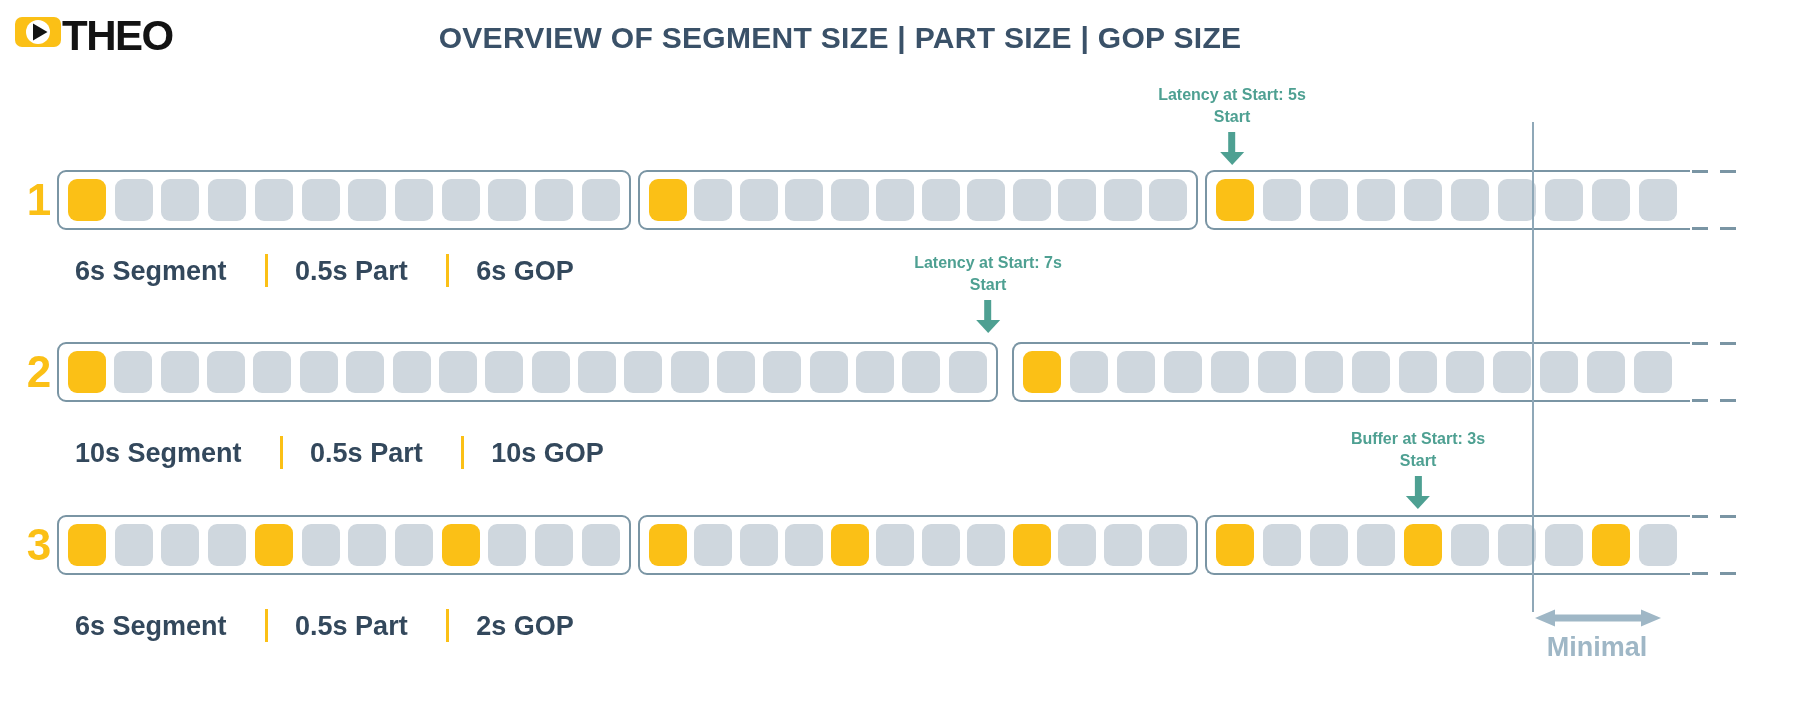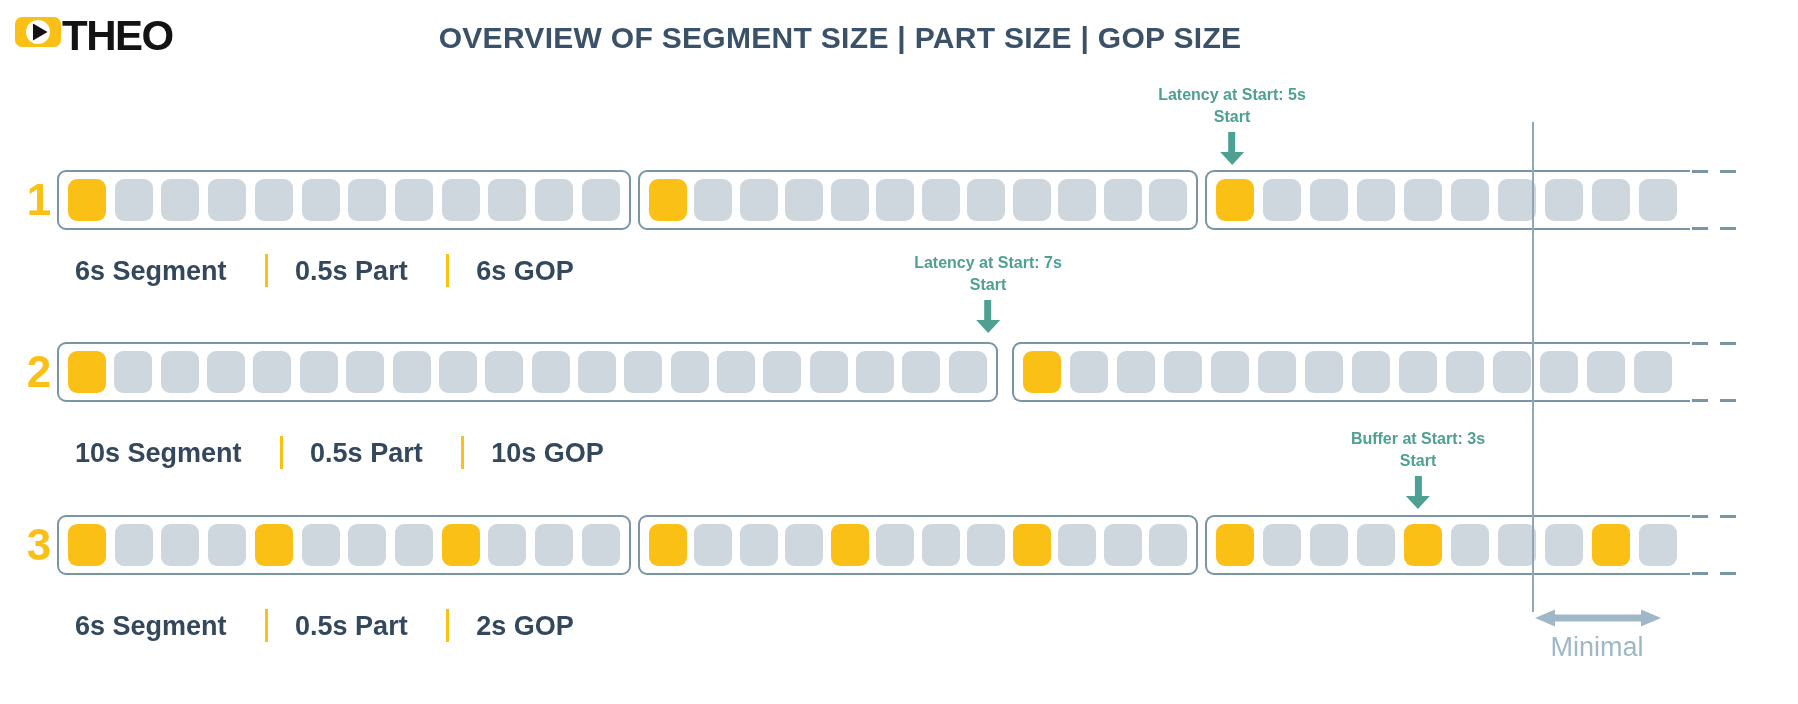--- a/index.html
+++ b/index.html
@@ -43,21 +43,21 @@
     white-space:nowrap;}
   .down-arrow{margin:4px auto 0;width:24px;}
   .down-arrow .shaft{width:7px;height:20px;background:var(--annotation-teal);margin:0 auto;}
   .down-arrow .head{width:0;height:0;margin:0 auto;
     border-left:12px solid transparent;border-right:12px solid transparent;
     border-top:13px solid var(--annotation-teal);}
   
   .vline{left:1532px;top:122px;width:2px;height:490px;background:var(--line-slate);}
   .buffer-arrow{left:1534px;top:607px;}
   .buffer-label{left:1512px;top:630px;width:170px;text-align:center;
-    font-size:27px;line-height:34px;font-weight:400;color:var(--buffer-slate);}
+    font-size:27px;line-height:34px;font-weight:700;color:var(--buffer-slate);}
 </style>
 </head>
 <body style="--accent-yellow: #FBC016; --part-gray: #CFD7DE; --border-slate: #7A95A4; --title-navy: #3A5168; --label-navy: #33485C; --annotation-teal: #4EA092; --buffer-slate: #9FB7C6; --line-slate: #8FA8B8; --logo-black: #131313;">
 
 <svg class="abs logo-mark" width="50" height="40" viewBox="0 0 50 40">
   <rect x="1" y="7" width="46" height="30" rx="7" fill="#FBC016"></rect>
   <circle cx="24" cy="22" r="12" fill="#ffffff"></circle>
   <polygon points="19,13.5 19,30.5 33.5,22" fill="#131313"></polygon>
 </svg>
 <div class="abs brand-text">THEO</div>

